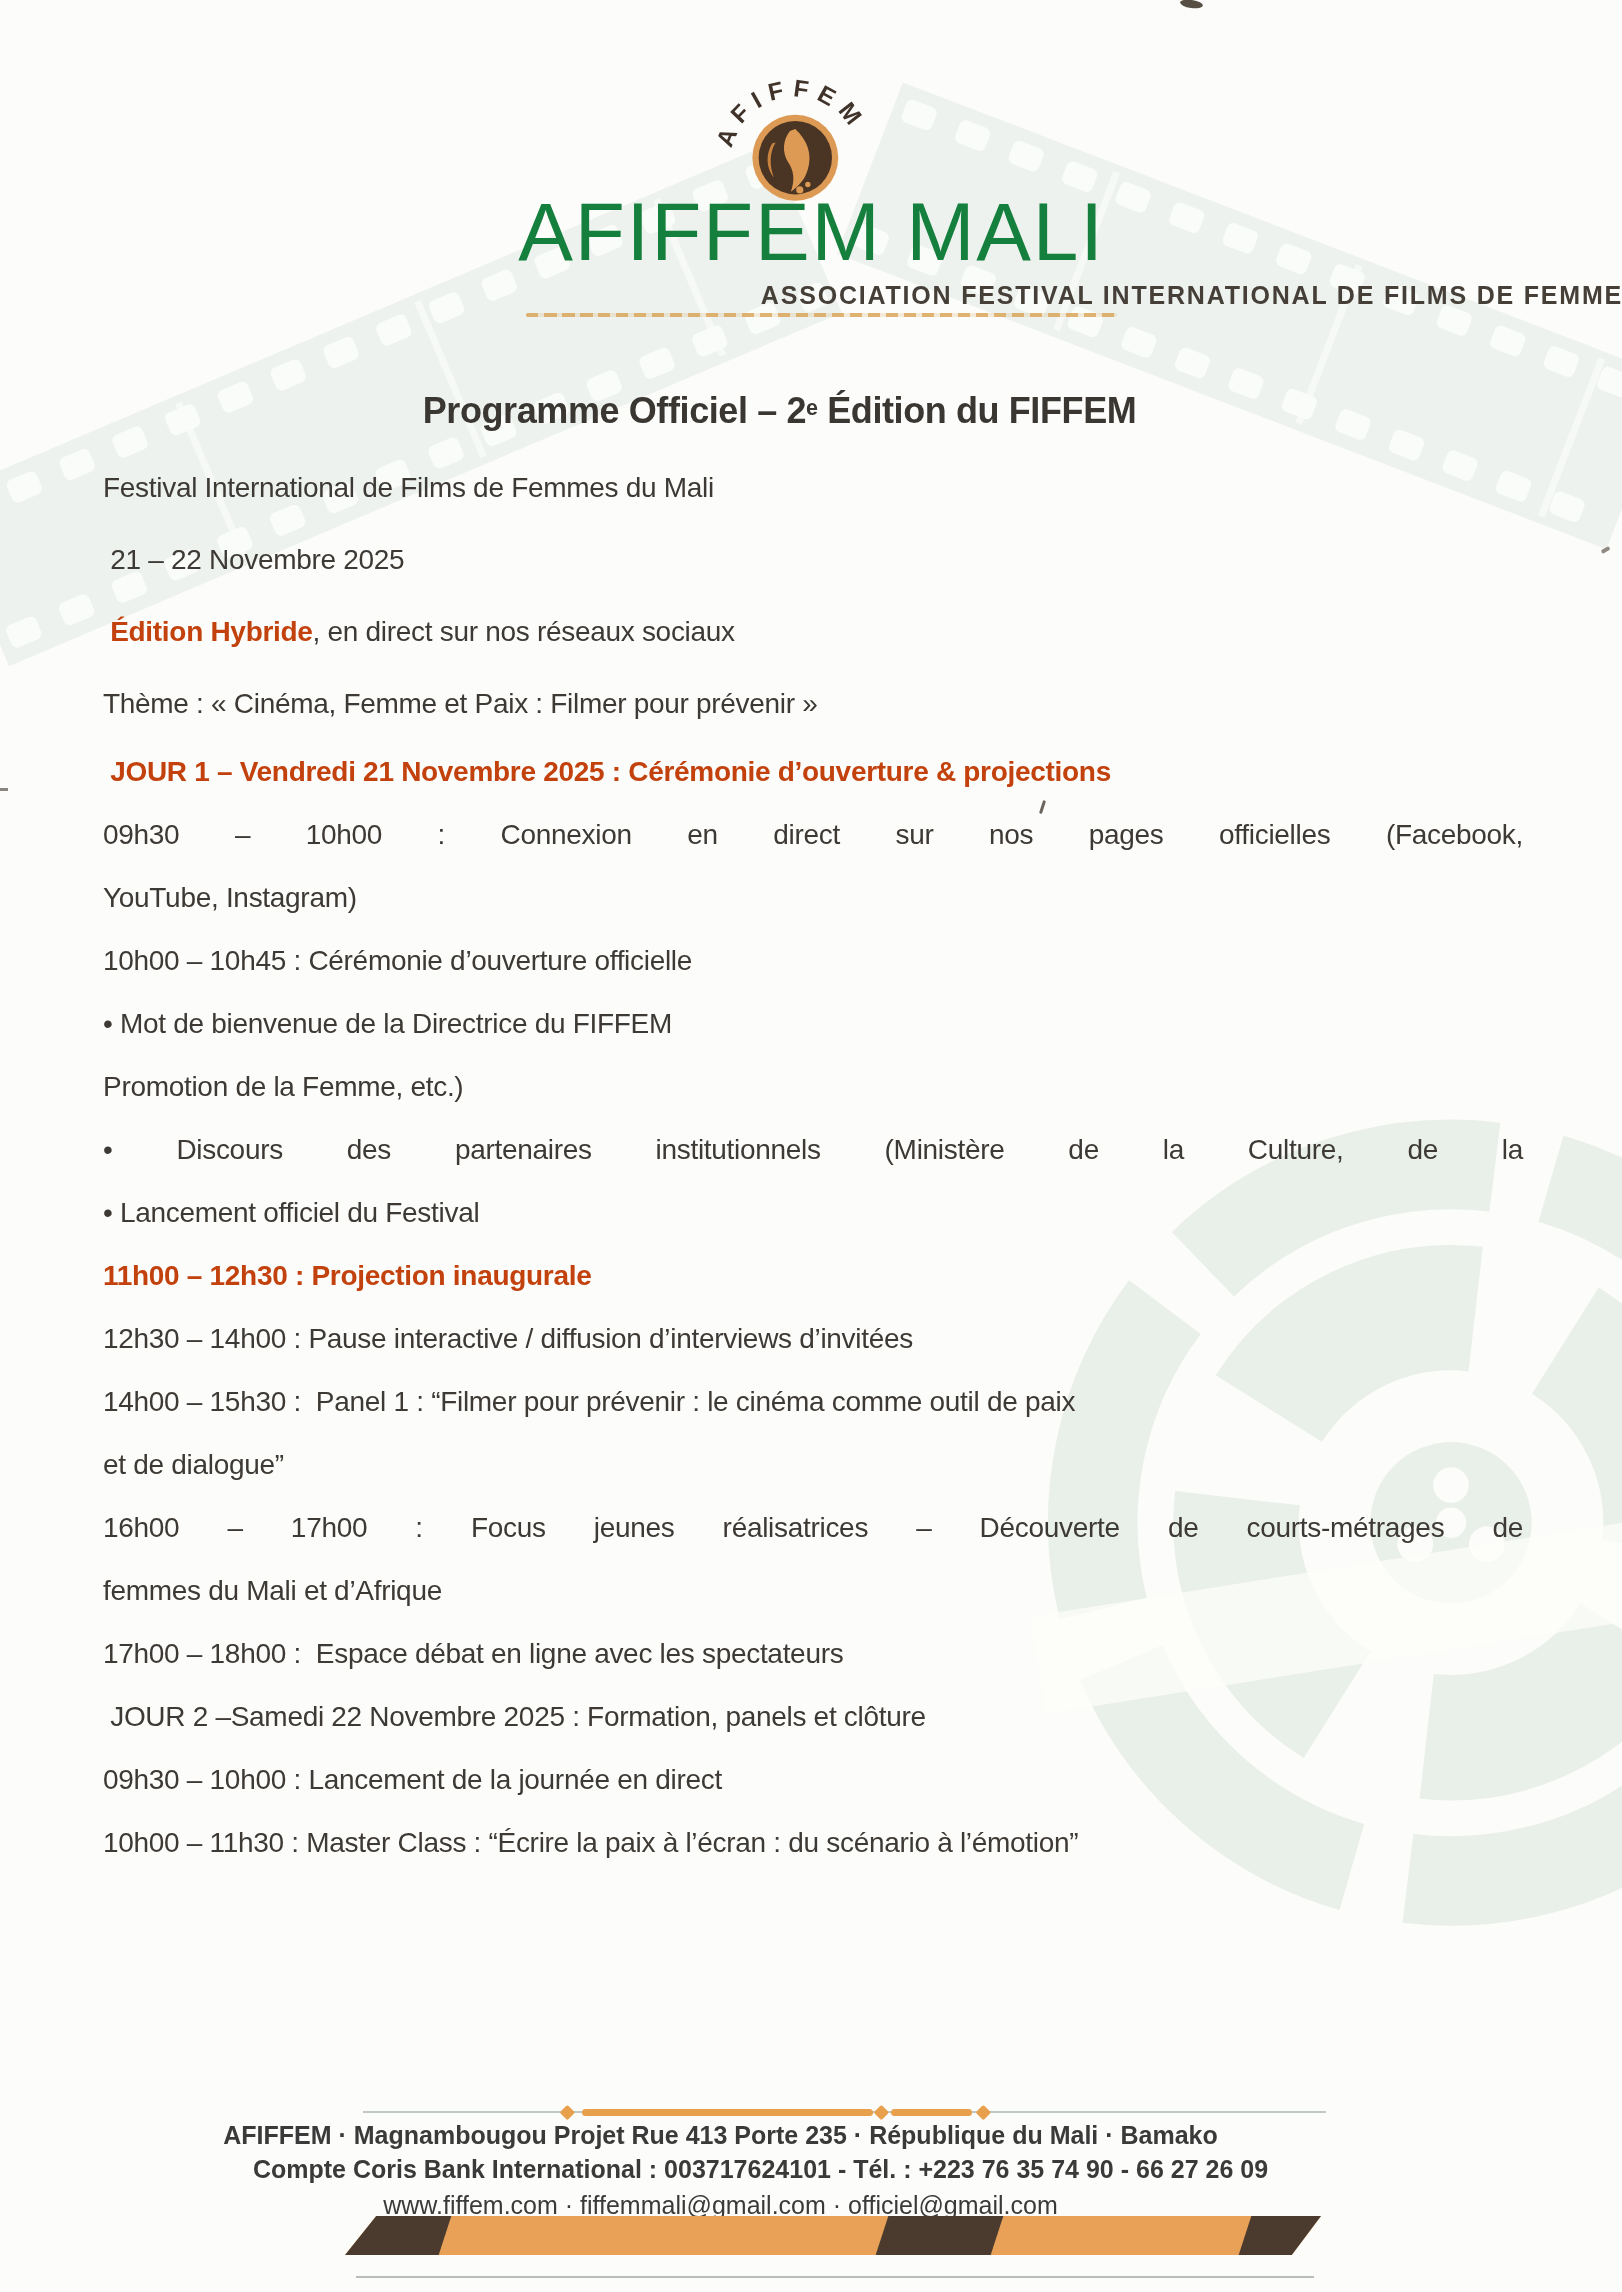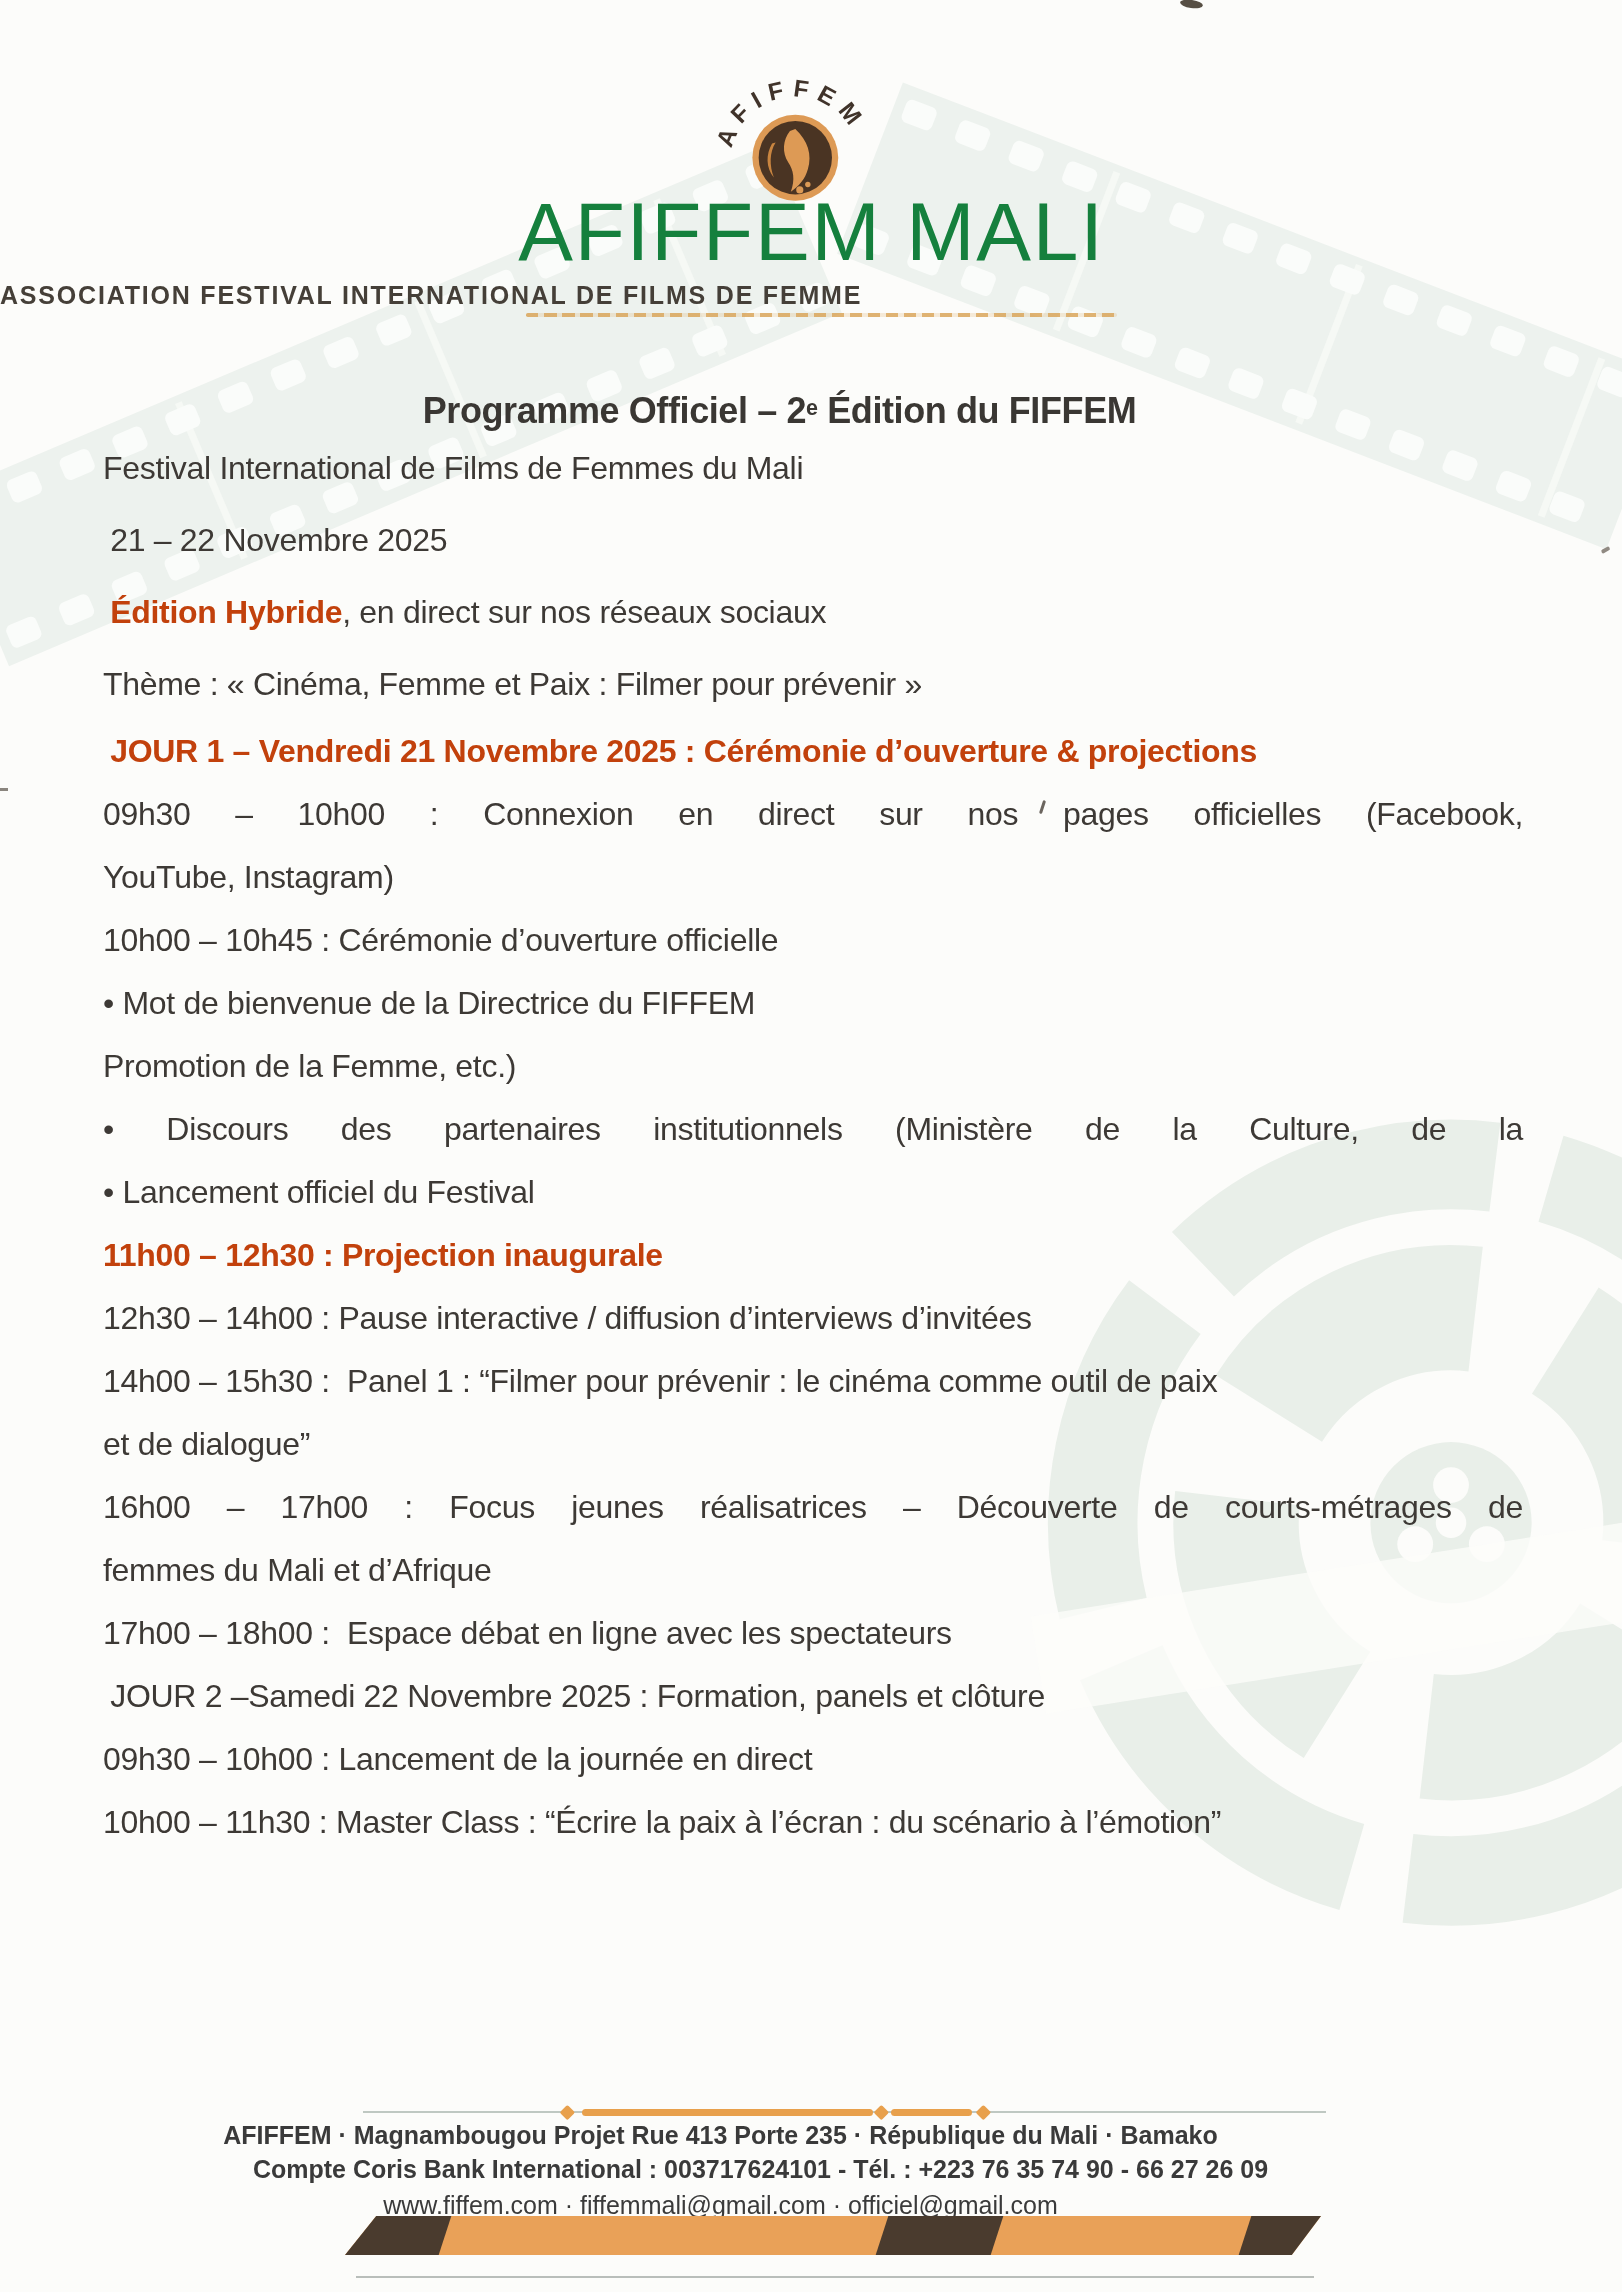--- a/index.html
+++ b/index.html
@@ -14,37 +14,37 @@
 
   
   .logo{position:absolute; left:713px; top:79px; width:170px; height:161px;}
   .brand-title{
     position:absolute; top:191px; left:0; width:1623px;
     text-align:center; font-size:82px; line-height:1; font-weight:400;
     letter-spacing:1.8px; color:#15803d;
   }
   .brand-sub{
     position:absolute; top:281px; left:0; width:1623px;
-    text-align:left; font-size:25px; font-weight:700;
+    text-align:right; font-size:25px; font-weight:700;
     letter-spacing:1.8px; color:#453f38;
   }
   .brand-underline{
     position:absolute; top:313px; left:526px; width:591px; height:3.6px;
     background:repeating-linear-gradient(90deg,#d8a050 0 12.5px, rgba(216,160,80,.25) 12.5px 18px);
     border-radius:1.8px; opacity:.8;
   }
   .doc-title{
     position:absolute; top:390px; left:0; width:1623px;
     text-align:center; font-size:36px; font-weight:700; color:#3a3733;
     letter-spacing:-0.4px; transform:translateX(-32px);
   }
   .doc-title sup{font-size:21.5px; vertical-align:8px;}
 
   
-  .bodytext{position:absolute; left:103px; top:432px; width:1420px; font-size:32px; letter-spacing:-0.3px;}
+  .bodytext{position:absolute; left:103px; top:452px; width:1420px; font-size:28px; letter-spacing:-0.3px;}
   .iline{line-height:72px; white-space:pre;}
   .line{line-height:63px; white-space:pre;}
   .j{white-space:normal; text-align:justify; text-align-last:justify;}
   .b{font-weight:bold; color:#c2410c;}
   .ind{padding-left:7.2px;}
 
   
   .divider{position:absolute; top:2106px; left:0; width:1623px; height:12.5px;}
   .div-gray{position:absolute; top:5.4px; left:363px; width:963px; height:1.8px; background:#96a59d; opacity:.6;}
   .div-bar{position:absolute; top:2.7px; height:7.2px; border-radius:3.6px; background:#e8a04c;}

